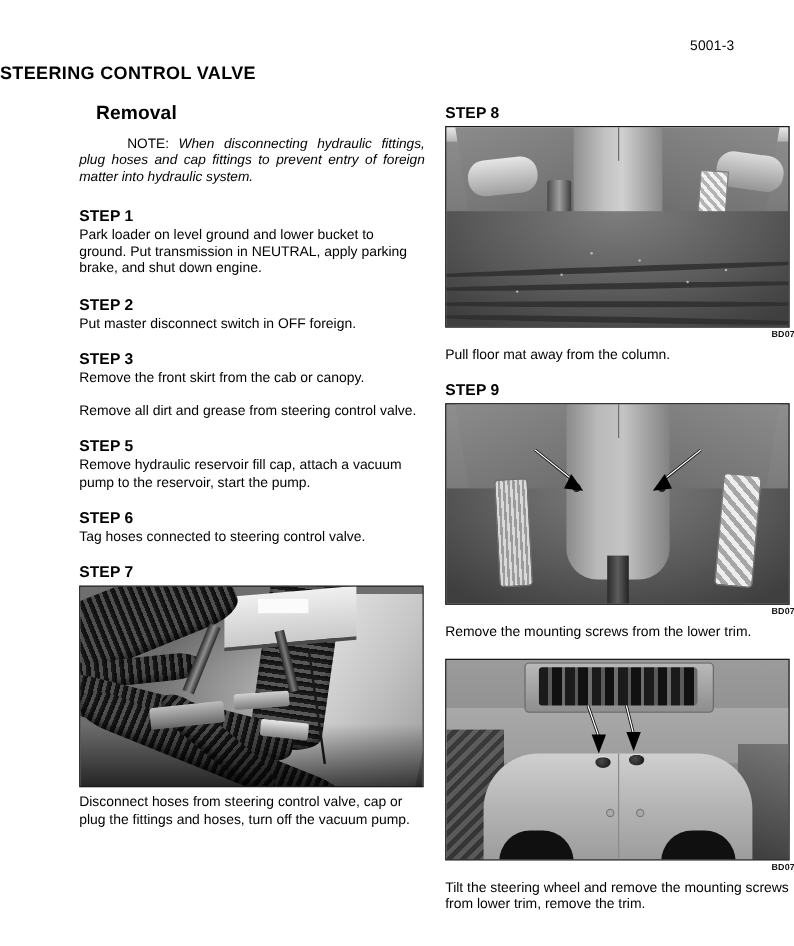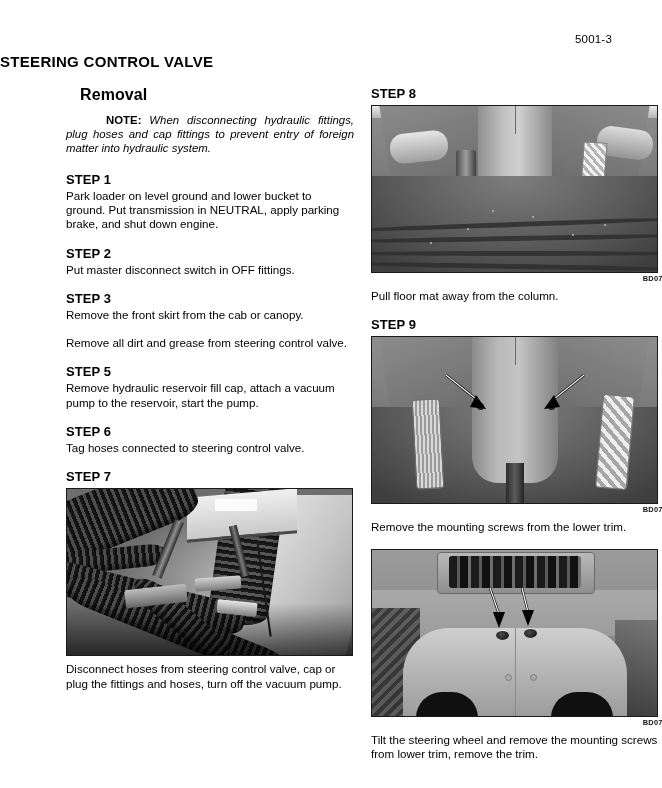--- a/index.html
+++ b/index.html
@@ -58,21 +58,21 @@
 
   p.note {
     font-size: 11.4px;
     line-height: 14.2px;
     margin: 0 0 16px 0;
     text-align: justify;
     font-style: italic;
   }
   p.note .lead {
     font-style: normal;
-    font-weight: bold;
+    font-weight: normal;
     padding-left: 40px;
   }
 
   h3.step {
     font-size: 13px;
     font-weight: bold;
     margin: 0 0 2px 0;
     letter-spacing: 0.1px;
   }
   .step-block { margin-bottom: 14px; }
@@ -374,21 +374,21 @@
 
     <p class="note"><span class="lead">NOTE:</span><span> When disconnecting hydraulic fittings, plug hoses and cap fittings to prevent entry of foreign matter into hydraulic system.</span></p>
 
     <div class="step-block">
       <h3 class="step">STEP 1</h3>
       <p class="body">Park loader on level ground and lower bucket to ground. Put transmission in NEUTRAL, apply parking brake, and shut down engine.</p>
     </div>
 
     <div class="step-block">
       <h3 class="step">STEP 2</h3>
-      <p class="body">Put master disconnect switch in OFF fittings.</p>
+      <p class="body">Put master disconnect switch in OFF foreign.</p>
     </div>
 
     <div class="step-block">
       <h3 class="step">STEP 3</h3>
       <p class="body">Remove the front skirt from the cab or canopy.</p>
     </div>
 
     <div class="step-block">
       <p class="body">Remove all dirt and grease from steering control valve.</p>
     </div>

